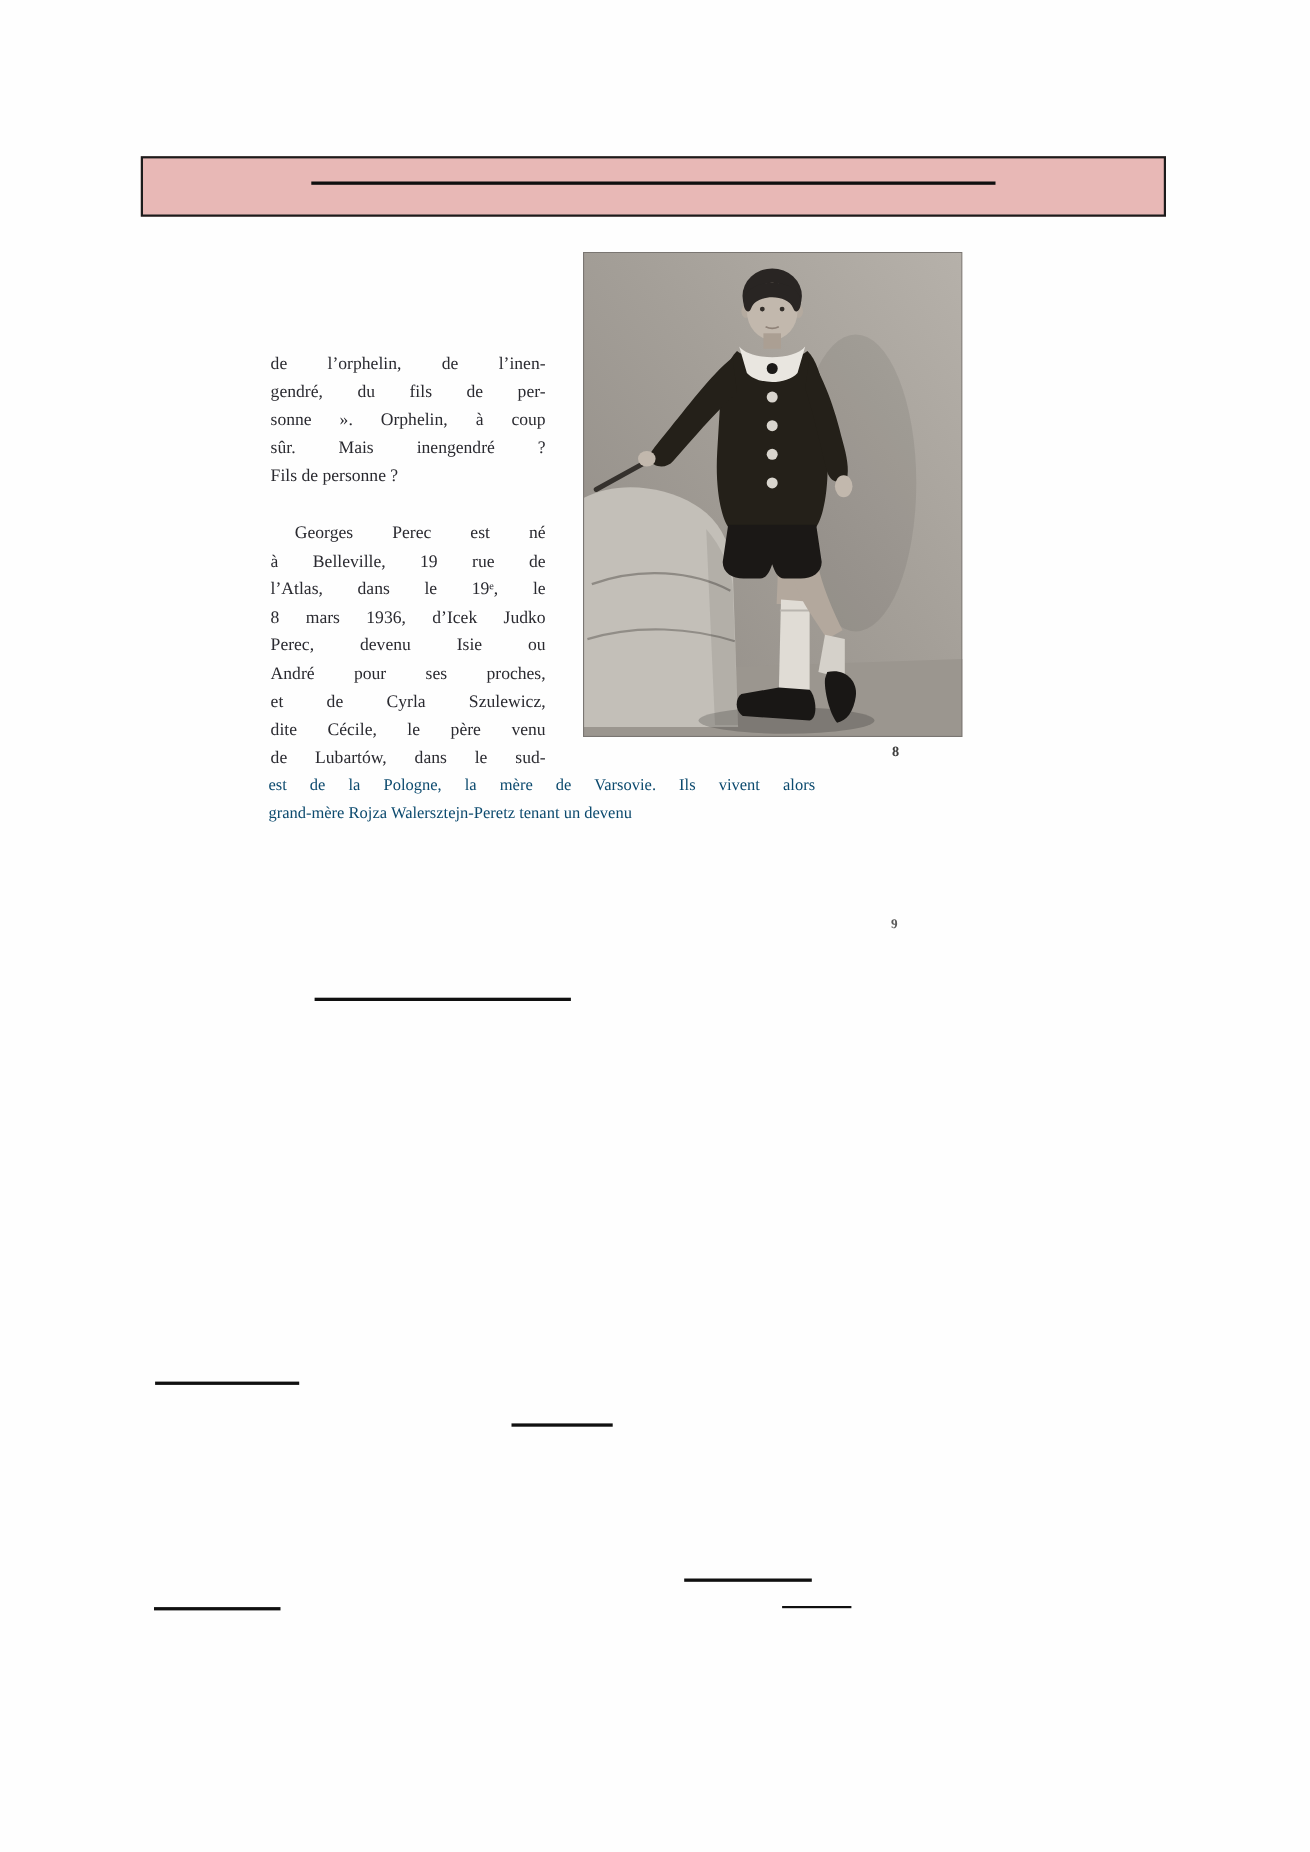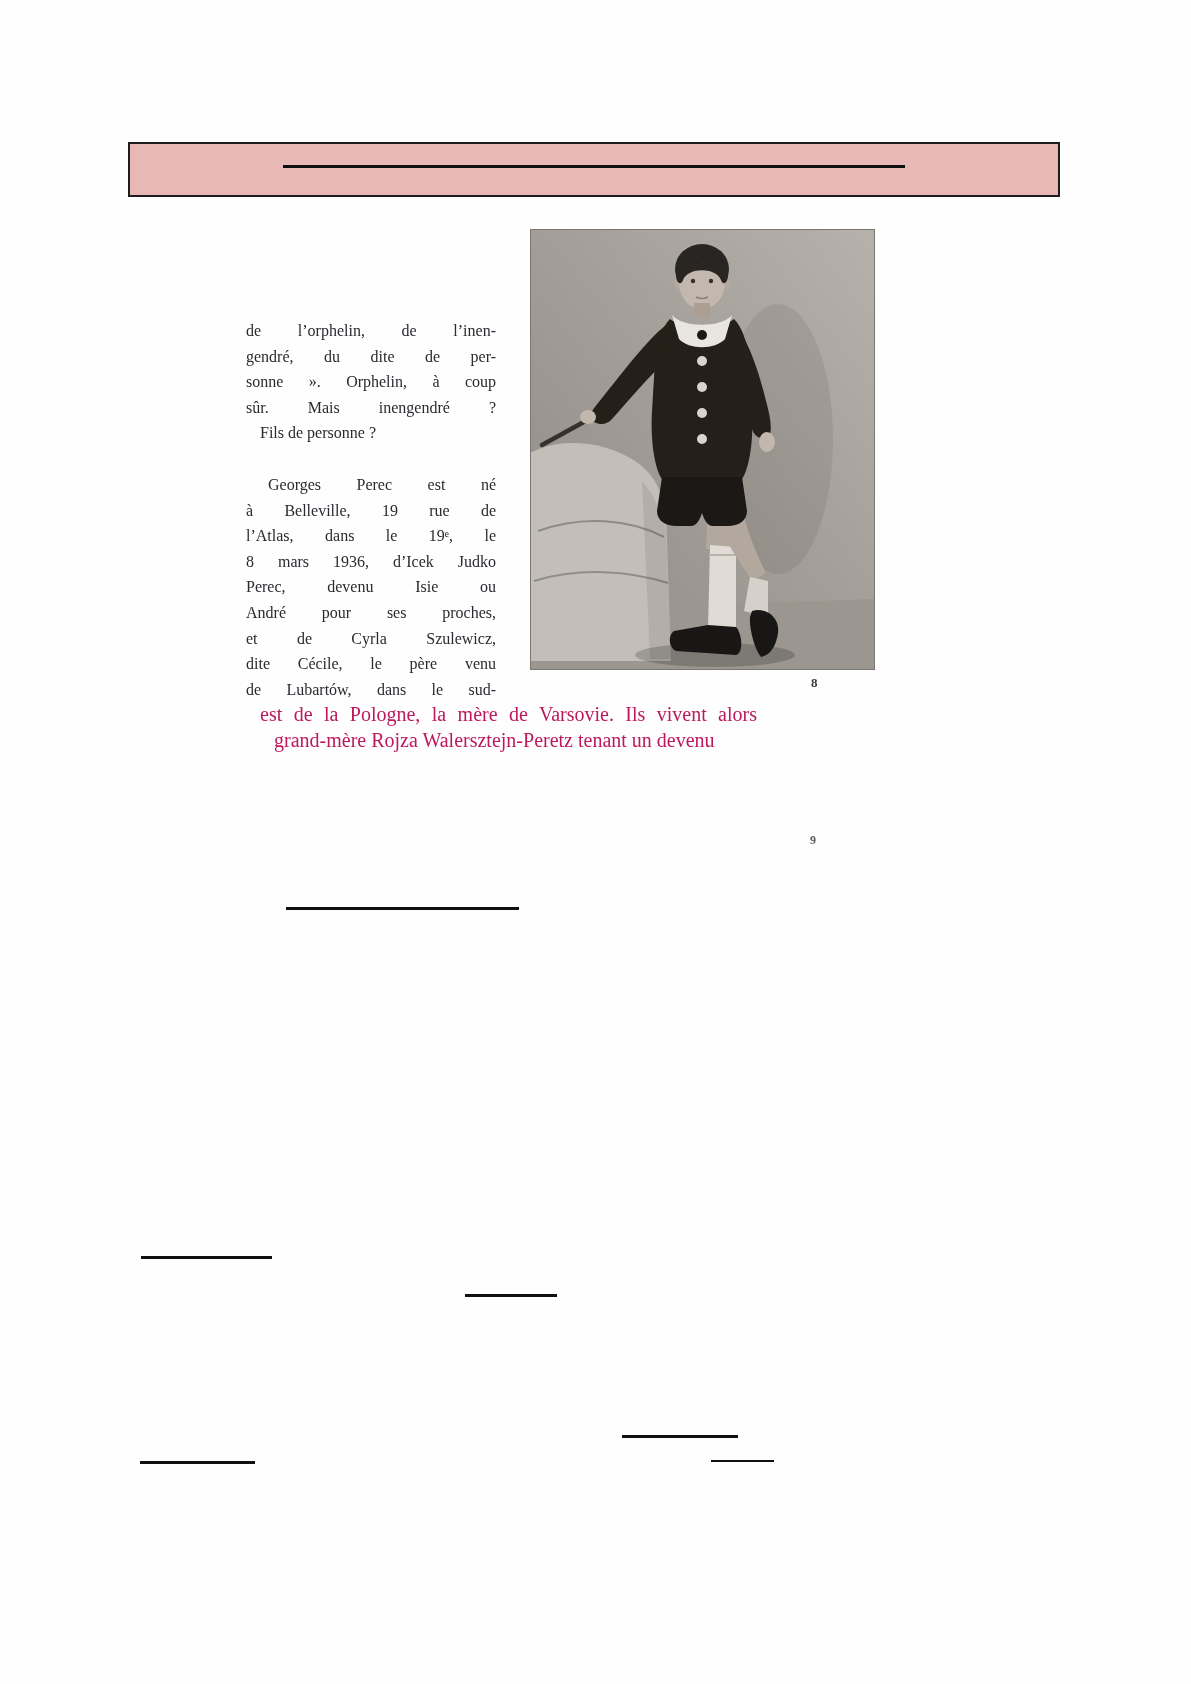--- a/index.html
+++ b/index.html
@@ -16,26 +16,26 @@
   .photo svg{display:block;}
 
   
   .pagenum{position:absolute;color:#3c3c3c;font-weight:bold;}
   .pn8{left:811px;top:675px;font-size:13px;}
   .pn9{left:810px;top:833px;font-size:12px;color:#5a5a5a;}
 
   
   .text-narrow{position:absolute;left:246px;top:318px;width:250px;
                font-size:16px;line-height:25.6px;color:#2a2a30;}
-  .text-wide{position:absolute;left:260px;top:702px;width:497px;
-             font-size:20px;line-height:25.6px;color:#be185d;}
+  .text-wide{position:absolute;left:244px;top:702px;width:497px;
+             font-size:15px;line-height:25.6px;color:#0c4a6e;}
   .jl{text-align:justify;text-align-last:justify;text-justify:inter-word;white-space:nowrap;
       overflow:hidden;}
   .jl{white-space:normal;}
-  .jl-last{text-align-last:left;margin-left:14px;}
+  .jl-last{text-align-last:left;}
   .jl-indent{padding-left:22px;box-sizing:border-box;}
   .pgap{height:26px;}
 
   
   .hr{position:absolute;height:3px;background:#101010;}
   .hr-text{left:286px;top:907px;width:233px;}
   .hr-a{left:141px;top:1256px;width:131px;}
   .hr-b{left:465px;top:1294px;width:92px;}
   .hr-c{left:622px;top:1435px;width:116px;}
   .hr-d{left:140px;top:1461px;width:115px;}
@@ -116,21 +116,21 @@
 
       <rect x="0.5" y="0.5" width="344" height="440" fill="none" stroke="#7a7672" stroke-width="1"></rect>
     </svg>
   </figure>
 
   <div class="pagenum pn8">8</div>
   <div class="pagenum pn9">9</div>
 
   <section class="text-narrow">
     <div class="jl">de l’orphelin, de l’inen-</div>
-    <div class="jl">gendré, du dite de per-</div>
+    <div class="jl">gendré, du fils de per-</div>
     <div class="jl">sonne ». Orphelin, à coup</div>
     <div class="jl">sûr. Mais inengendré ?</div>
     <div class="jl jl-last">Fils de personne ?</div>
     <div class="pgap"></div>
     <div class="jl jl-indent">Georges Perec est né</div>
     <div class="jl">à Belleville, 19 rue de</div>
     <div class="jl">l’Atlas, dans le 19ᵉ, le</div>
     <div class="jl">8 mars 1936, d’Icek Judko</div>
     <div class="jl">Perec, devenu Isie ou</div>
     <div class="jl">André pour ses proches,</div>

